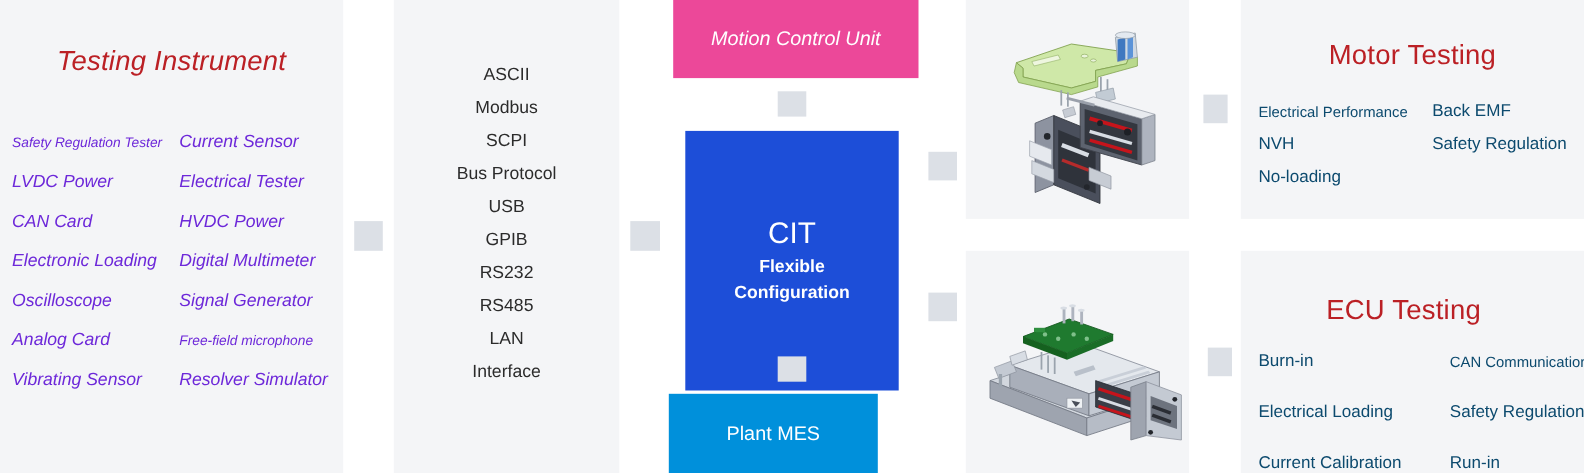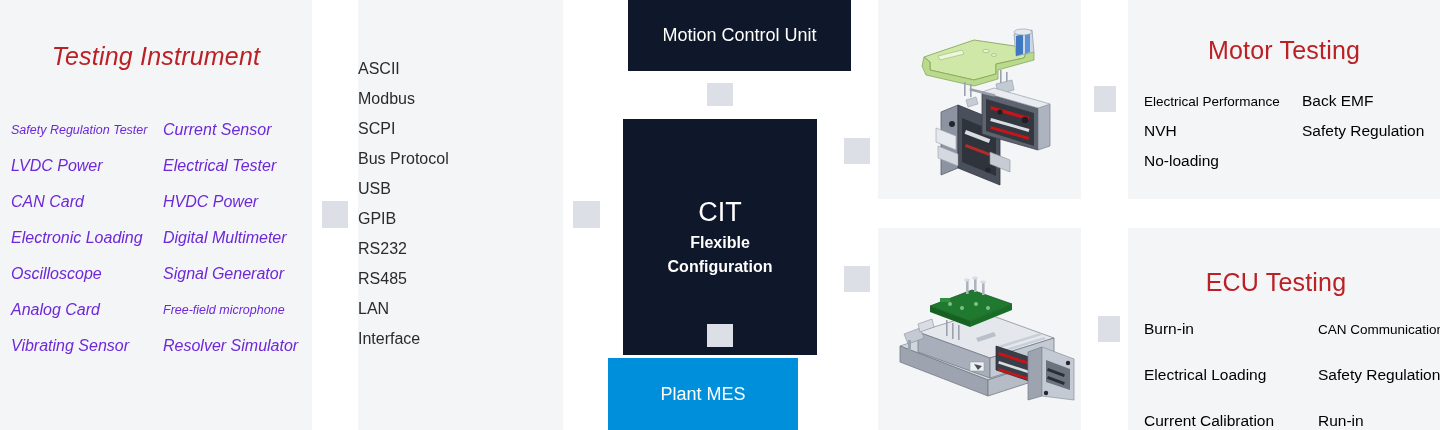--- a/index.html
+++ b/index.html
@@ -81,54 +81,55 @@
     left: 358px;
     top: 0px;
     width: 205px;
     height: 430px;
   }
   .proto-list {
     position: absolute;
     left: 0;
     right: 0;
     top: 54px;
-    text-align: left;
+    text-align: center;
   }
   .proto-list .proto-item {
     font-size: 16px;
     color: #2b2b2b;
     line-height: 30px;
     white-space: nowrap;
   }
 
   
   .block {
     position: absolute;
     display: flex;
     align-items: center;
     justify-content: center;
     flex-direction: column;
     color: #ffffff;
     text-align: center;
     box-sizing: border-box;
   }
   #block-motion {
-    left: 628px;
+    left: 612px;
     top: 0px;
     width: 223px;
     height: 71px;
-    background: #0f172a;
+    background: #ec4899;
     font-size: 18px;
+    font-style: italic;
   }
   #block-cit {
     left: 623px;
     top: 119px;
     width: 194px;
     height: 236px;
-    background: #0f172a;
+    background: #1d4ed8;
   }
   #block-cit .cit-main {
     font-size: 27px;
     line-height: 34px;
     margin-bottom: 2px;
   }
   #block-cit .cit-sub {
     font-size: 16px;
     line-height: 24px;
     font-weight: bold;
@@ -183,21 +184,21 @@
     display: grid;
     grid-template-columns: 158px 134px;
     grid-auto-rows: 30px;
     align-items: center;
   }
   #panel-motor .two-col { top: 86px; }
   #panel-ecu  .two-col { top: 314px; left: 16px; gap: 16px; }
   #panel-ecu  .two-col { position: absolute; top: 86px; }
   .two-col .cell {
     font-size: 15.5px;
-    color: #000000;
+    color: #0c4a6e;
     white-space: nowrap;
   }
   .two-col .cell.small { font-size: 13.5px; }
 </style>
 </head>
 <body>
 
 <div class="stage">
 
   <div class="panel" id="panel-instrument">

